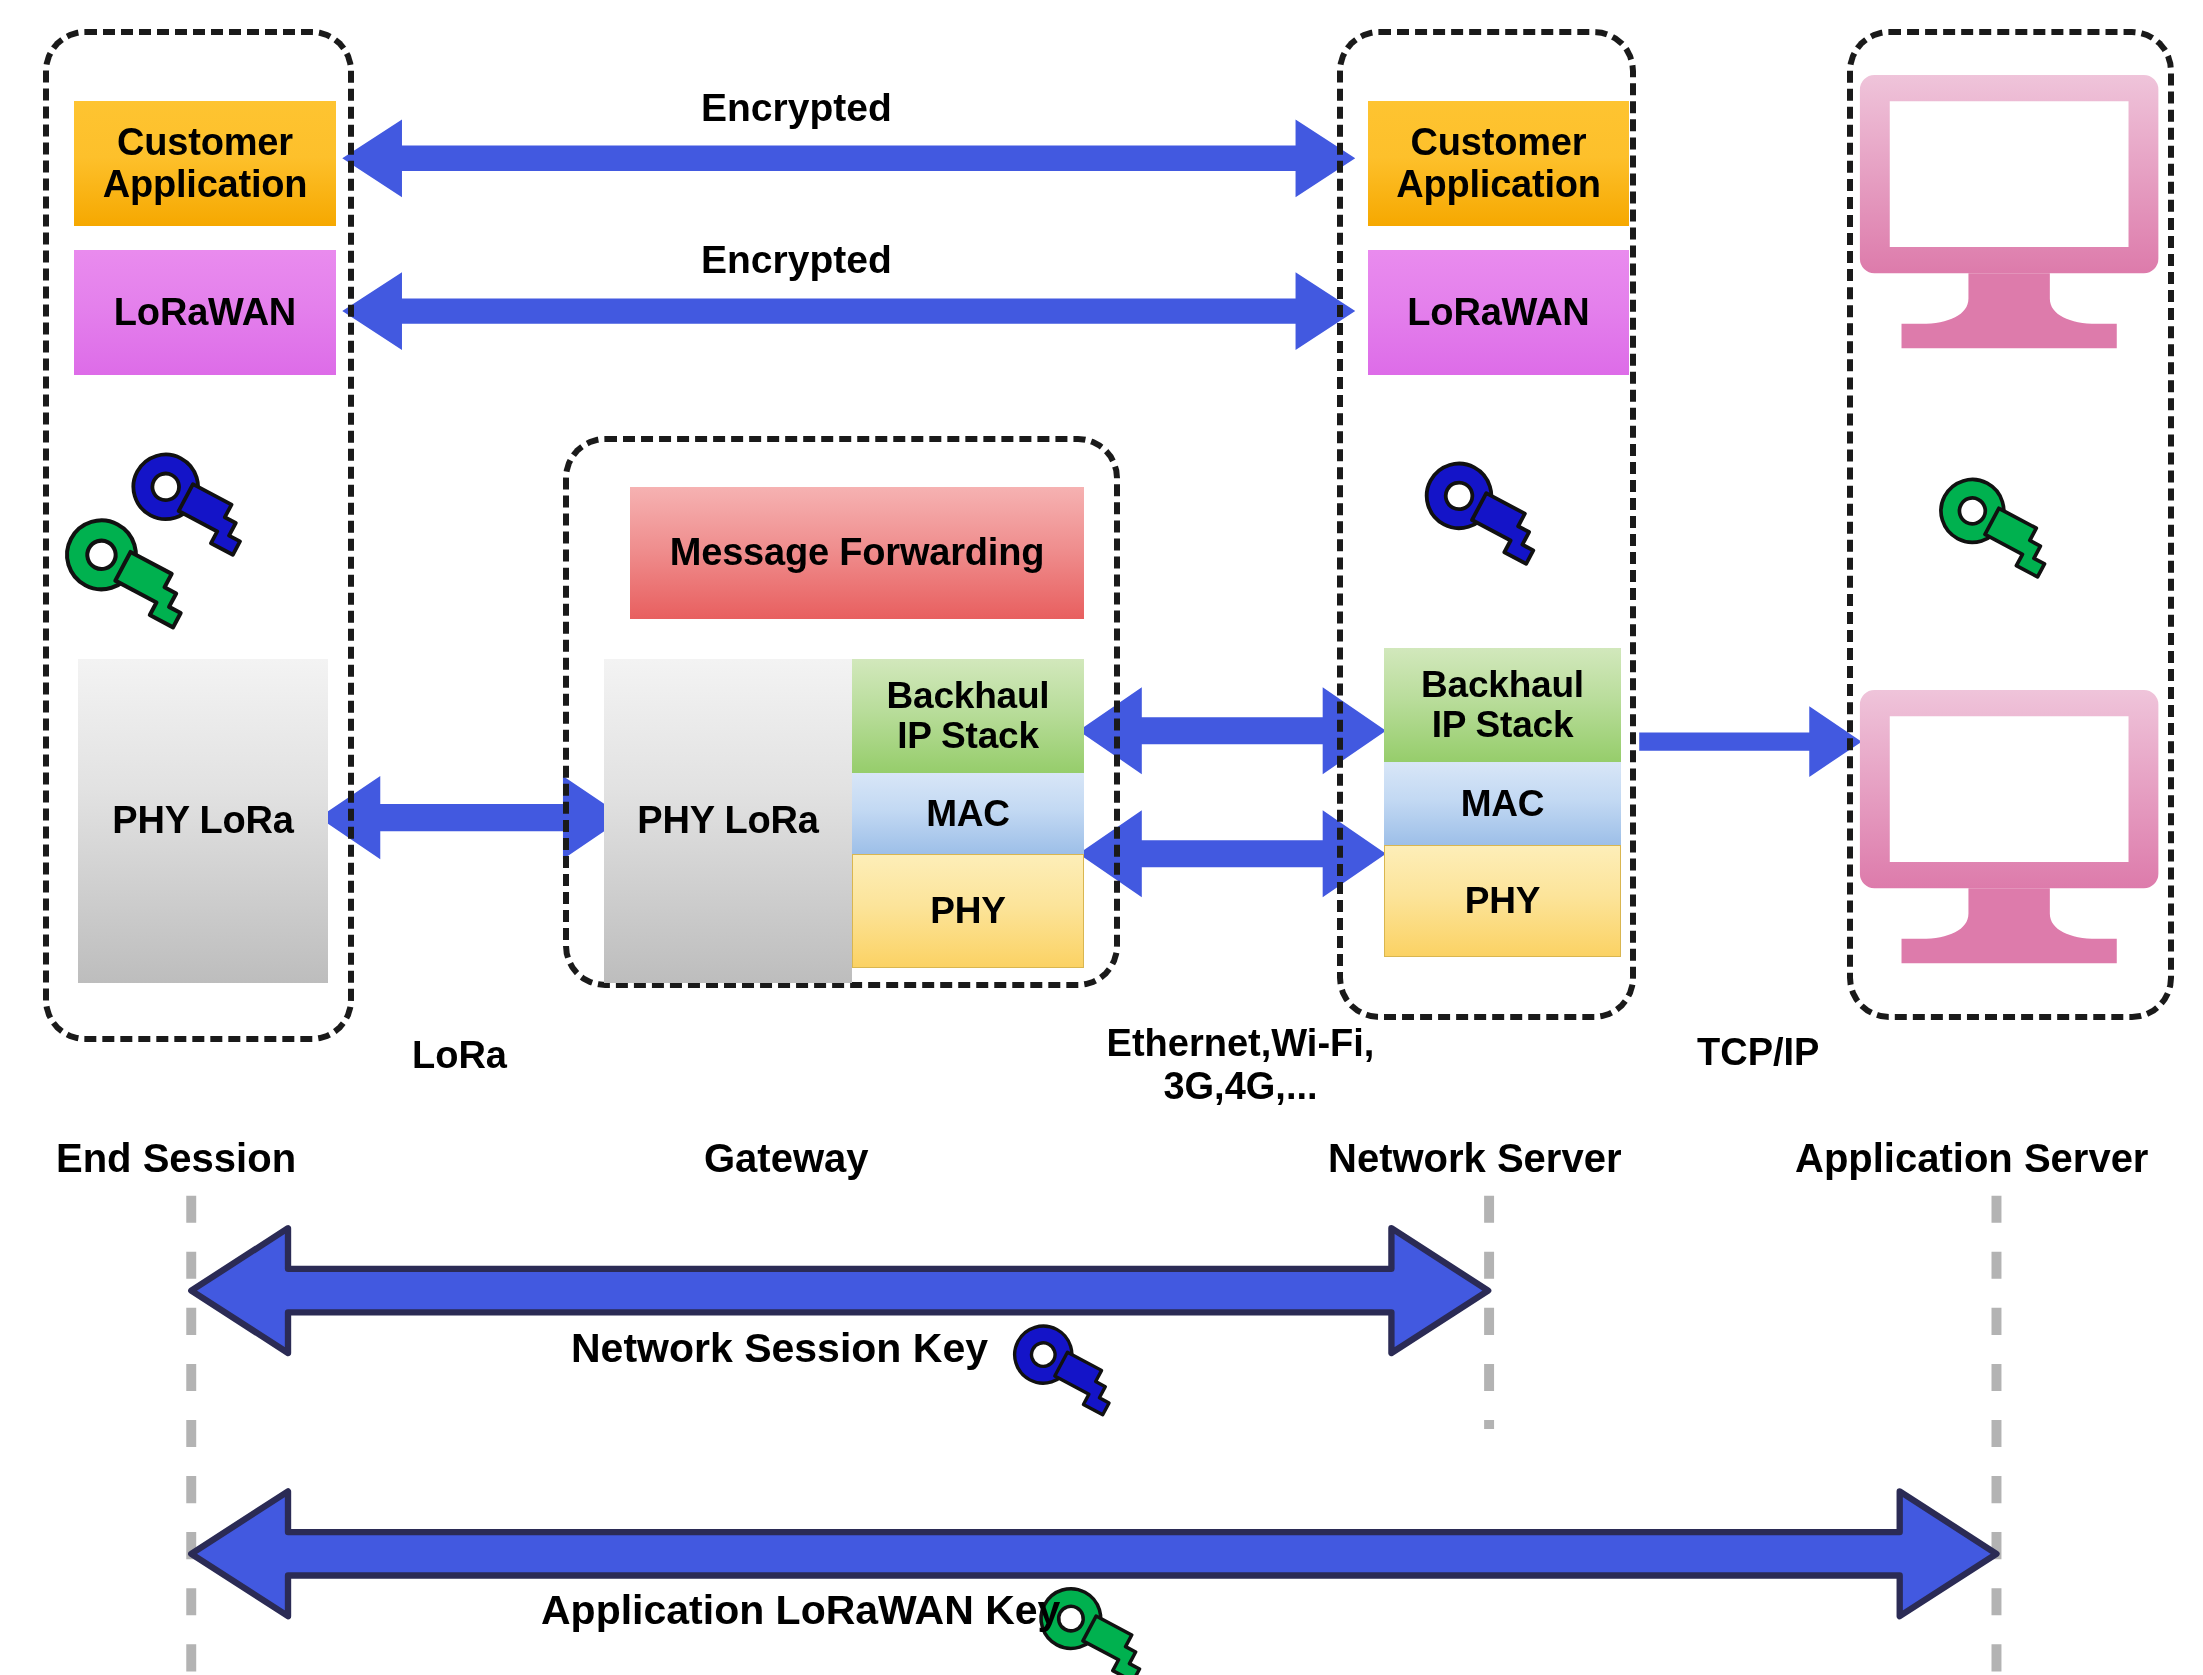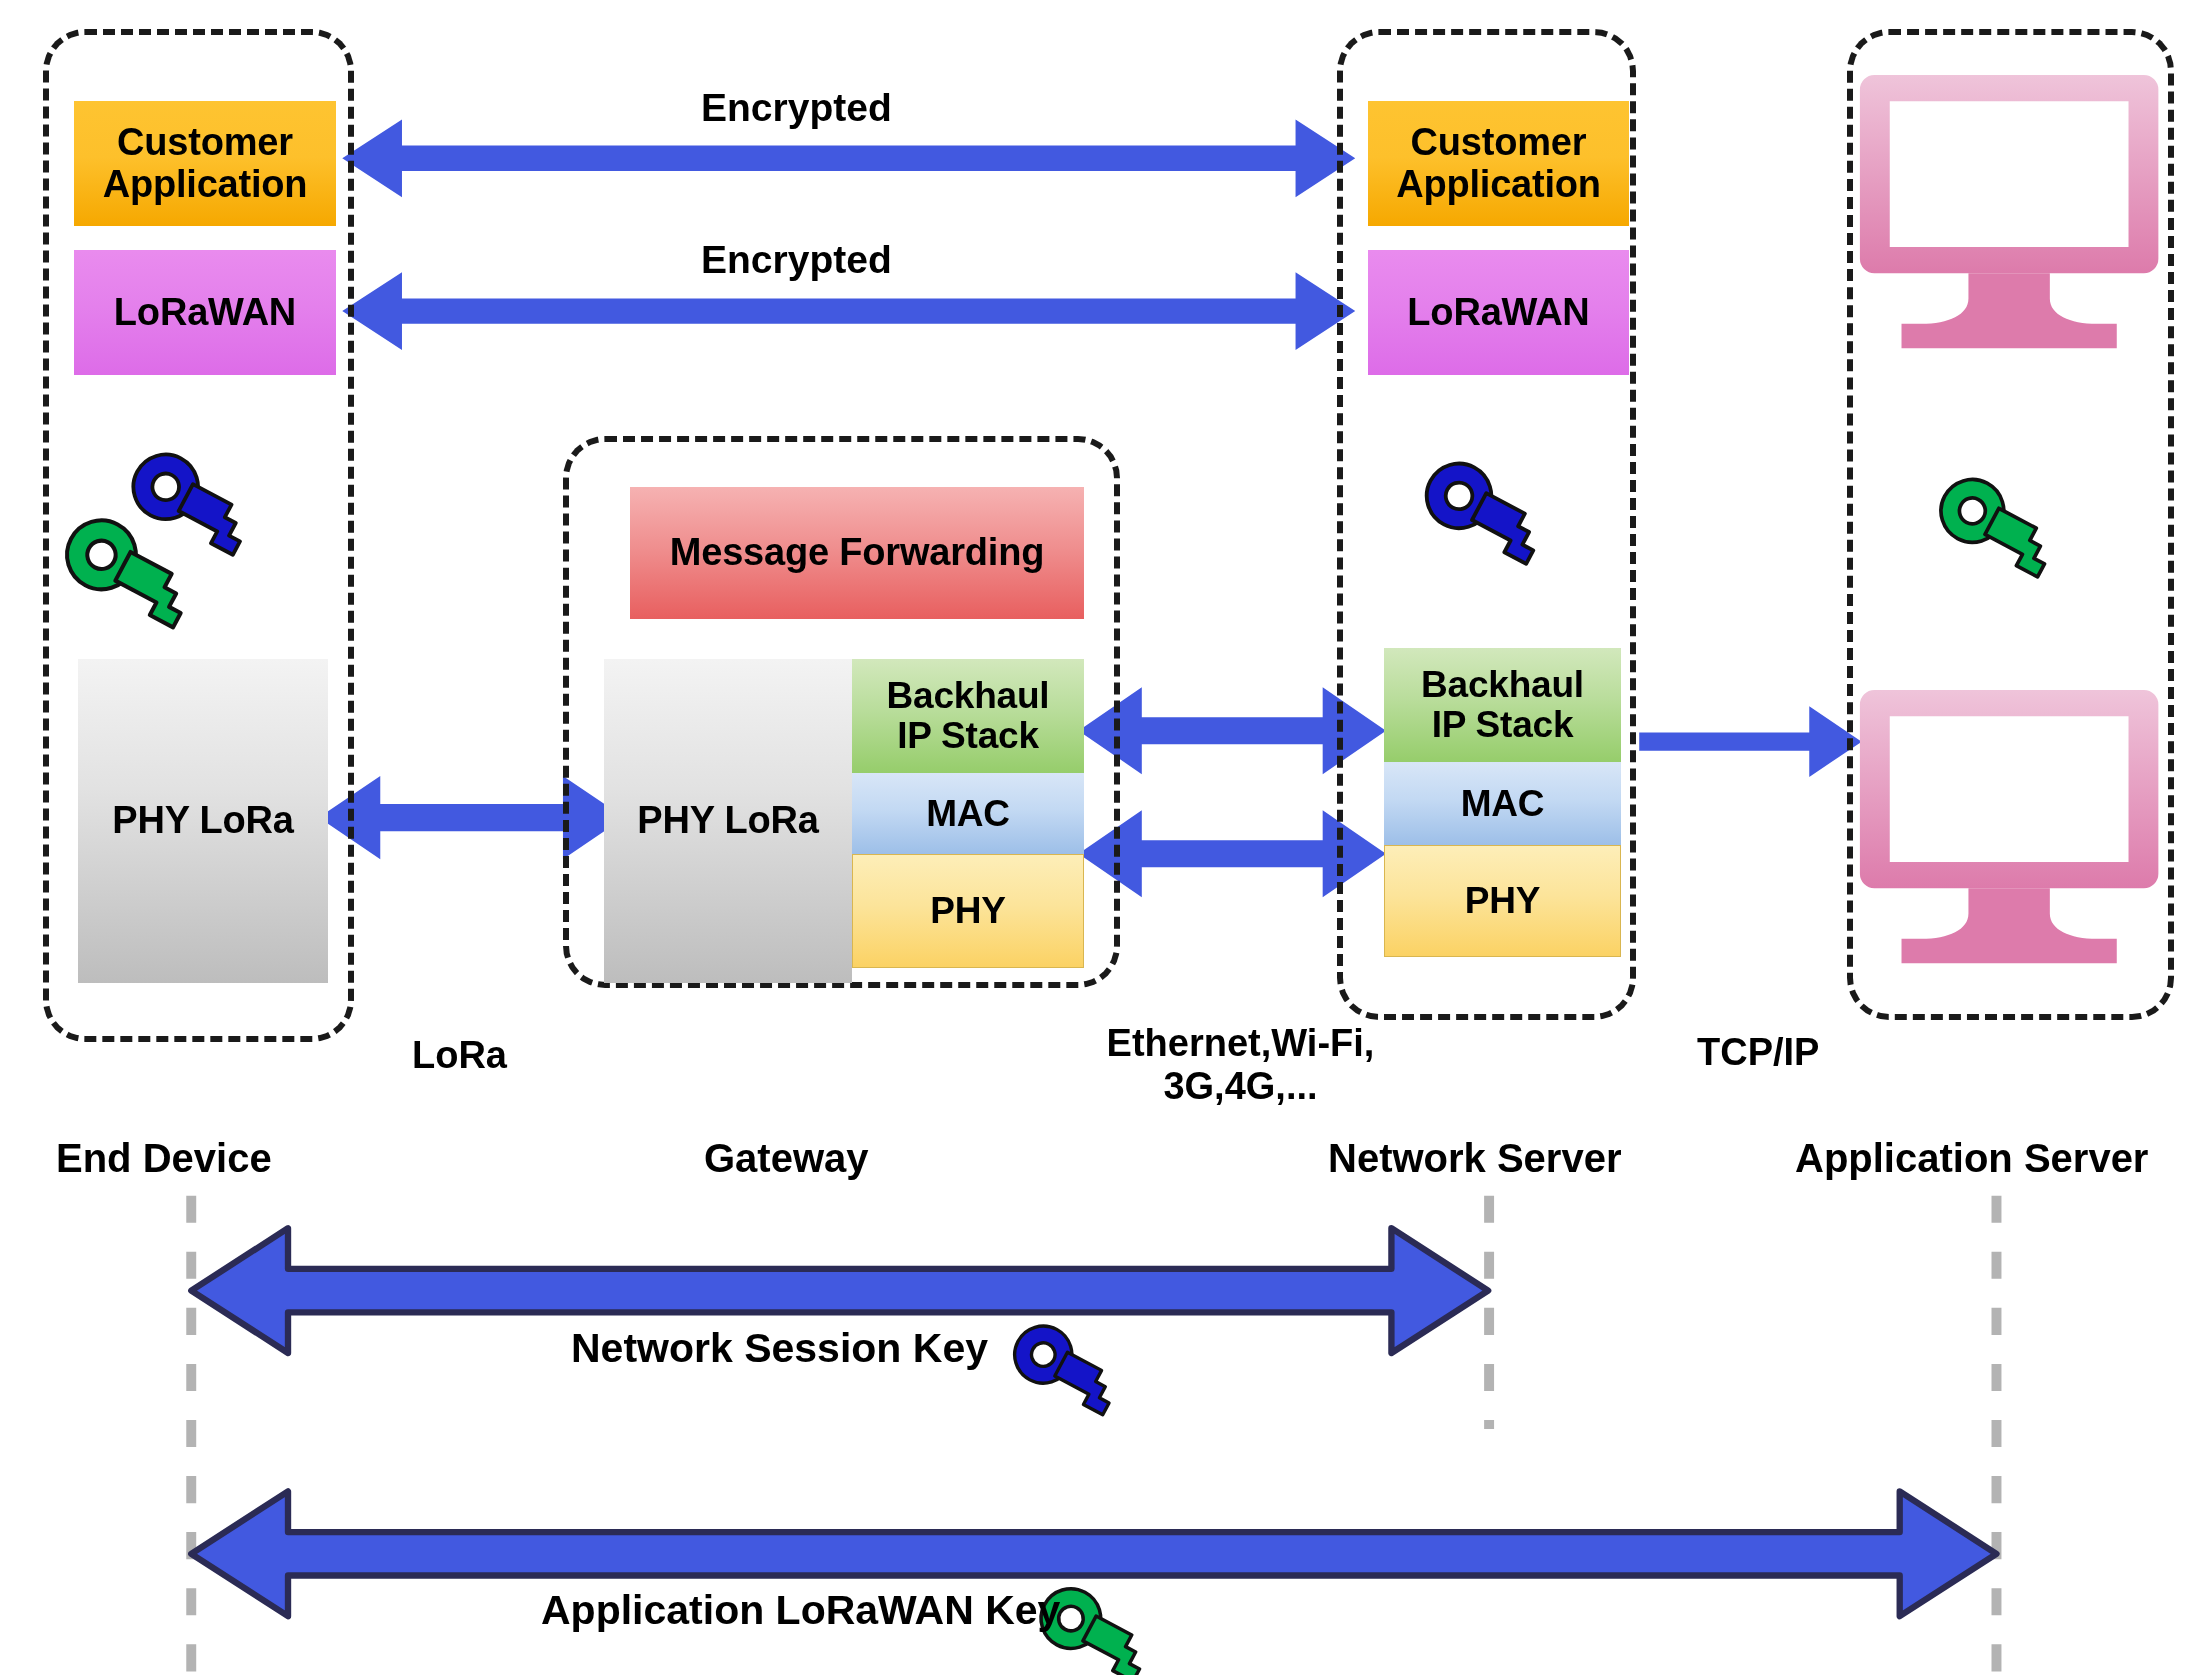--- a/index.html
+++ b/index.html
@@ -272,21 +272,21 @@
 
   <div class="lbl lbl-encrypted" style="left:701px; top:238px;">Encrypted</div>
 
   <div class="lbl lbl-link" style="left:412px; top:1034px;">LoRa</div>
 
   <div class="lbl lbl-link" style="left:1082px; top:1022px; text-align:center; width:317px;">Ethernet,Wi-Fi,
 3G,4G,...</div>
 
   <div class="lbl lbl-link" style="left:1697px; top:1031px;">TCP/IP</div>
 
-  <div class="lbl lbl-col" style="left:56px; top:1136px;">End Device</div>
+  <div class="lbl lbl-col" style="left:56px; top:1136px;">End Session</div>
 
   <div class="lbl lbl-col" style="left:704px; top:1136px;">Gateway</div>
 
   <div class="lbl lbl-col" style="left:1328px; top:1136px;">Network Server</div>
 
   <div class="lbl lbl-col" style="left:1795px; top:1136px;">Application Server</div>
 
   <div class="lbl lbl-session" style="left:571px; top:1326px;">Network Session Key</div>
 
   <div class="lbl lbl-session" style="left:541px; top:1588px;">Application LoRaWAN Key</div>

